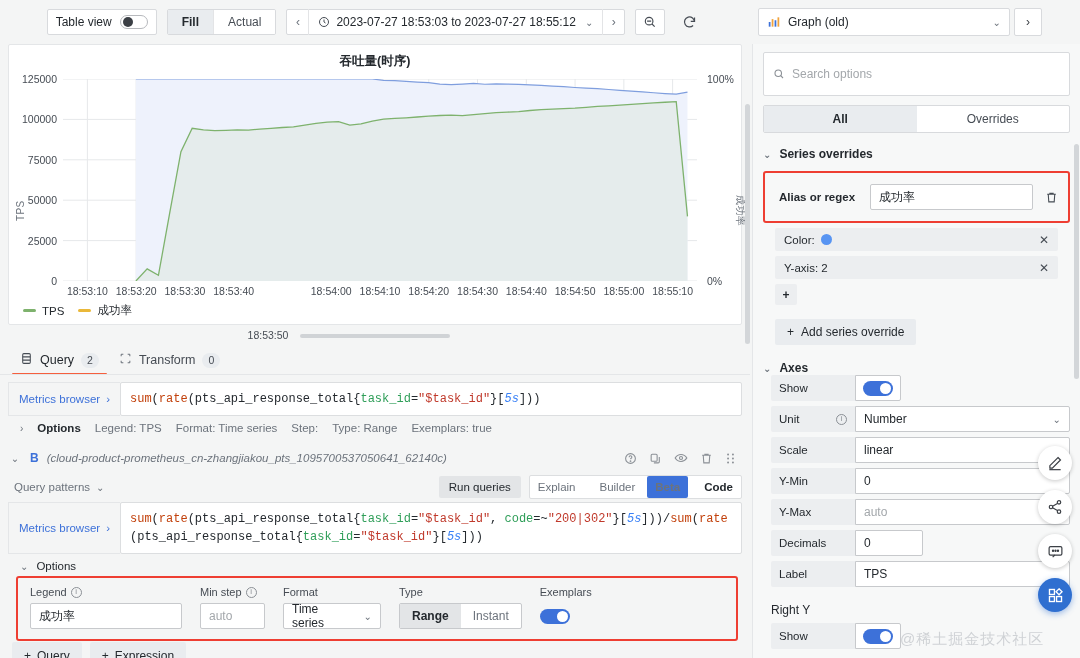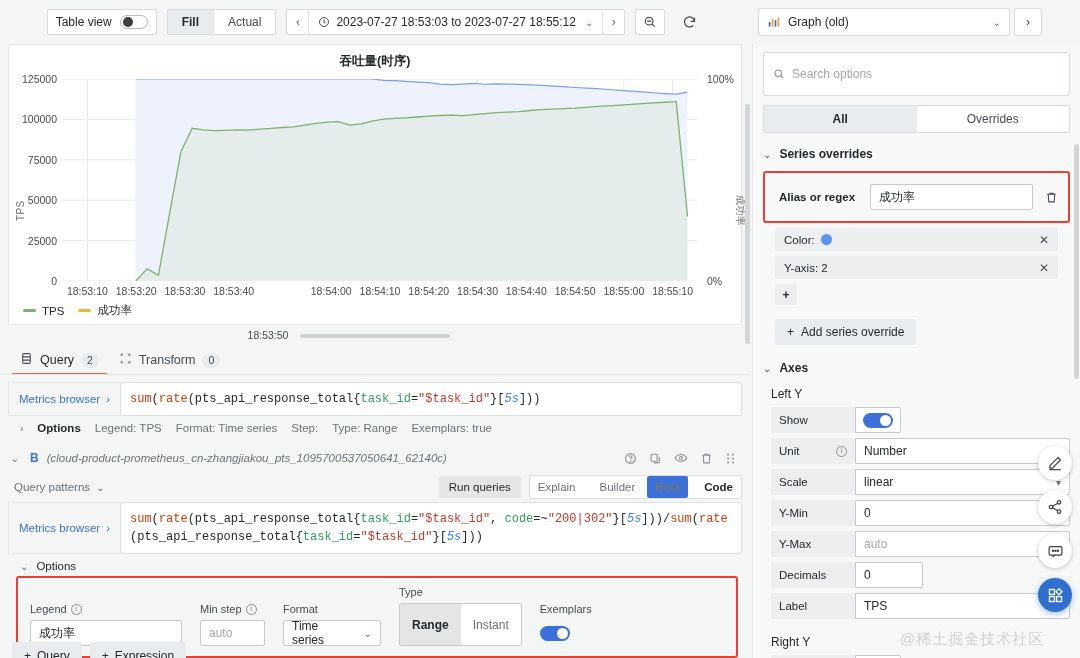--- a/index.html
+++ b/index.html
@@ -154,21 +154,21 @@
   .betatag { background: #3d71d9; color: #fff; font-size: 9.5px; border-radius: 2px; padding: 1px 4px; font-weight: bold; }
 
   .optpanel { background: #f4f5f5; }
   .optheader { display: flex; align-items: center; gap: 8px; font-size: 11.5px; color: #24292e; padding: 6px 0 4px 12px; }
   .optgrid { display: flex; align-items: flex-end; gap: 18px; padding: 8px 0 10px 12px; }
   .optfield { display: flex; flex-direction: column; gap: 5px; }
   .optfield .flabel { font-size: 11px; color: #464c54; display: flex; align-items: center; gap: 4px; }
   .txtinput { height: 26px; background: #fff; border: 1px solid #c7c9cc; border-radius: 2px; padding: 0 8px; font-size: 12px; display: flex; align-items: center; }
   .txtinput.ph { color: #a3a7ab; }
   .selinput { height: 26px; background: #fff; border: 1px solid #c7c9cc; border-radius: 2px; padding: 0 8px; font-size: 12px; display: flex; align-items: center; gap: 12px; }
-  .rngrp { display: flex; height: 43px; border: 1px solid #c7c9cc; border-radius: 2px; overflow: hidden; background: #fff; }
+  .rngrp { display: flex; height: 26px; border: 1px solid #c7c9cc; border-radius: 2px; overflow: hidden; background: #fff; }
   .rngrp span { padding: 0 12px; display: flex; align-items: center; font-size: 12px; color: #6c737c; }
   .rngrp span.sel { background: #e3e5e7; color: #24292e; font-weight: bold; }
 
   .redbox { border: 2px solid #ee3e32; border-radius: 3px; }
 
   .bottombtns { position: absolute; left: 12px; top: 598px; display: flex; gap: 8px; }
   .addbtn { background: #e9ecef; border-radius: 2px; font-size: 12px; padding: 7px 12px; display: flex; align-items: center; gap: 6px; color: #24292e; }
 
   
   .rightpane {
@@ -584,21 +584,20 @@
         </div>
       </div>
     </div>
 
     <div class="sect" style="margin-top:16px;">
       <div class="secthdr">
         <span class="chev">⌄</span>
         <span>Axes</span>
       </div>
 
-      <div class="subhdr">Left Y</div>
       <div id="leftAxisFields">
           <div class="frow">
             <div class="fl">
               <span>Show</span>
             </div>
             <div class="fv" style="flex: 0 0 auto;">
               <div class="togglewrap">
                 <span class="bigswitch">
                   <span class="k"></span>
                 </span>

